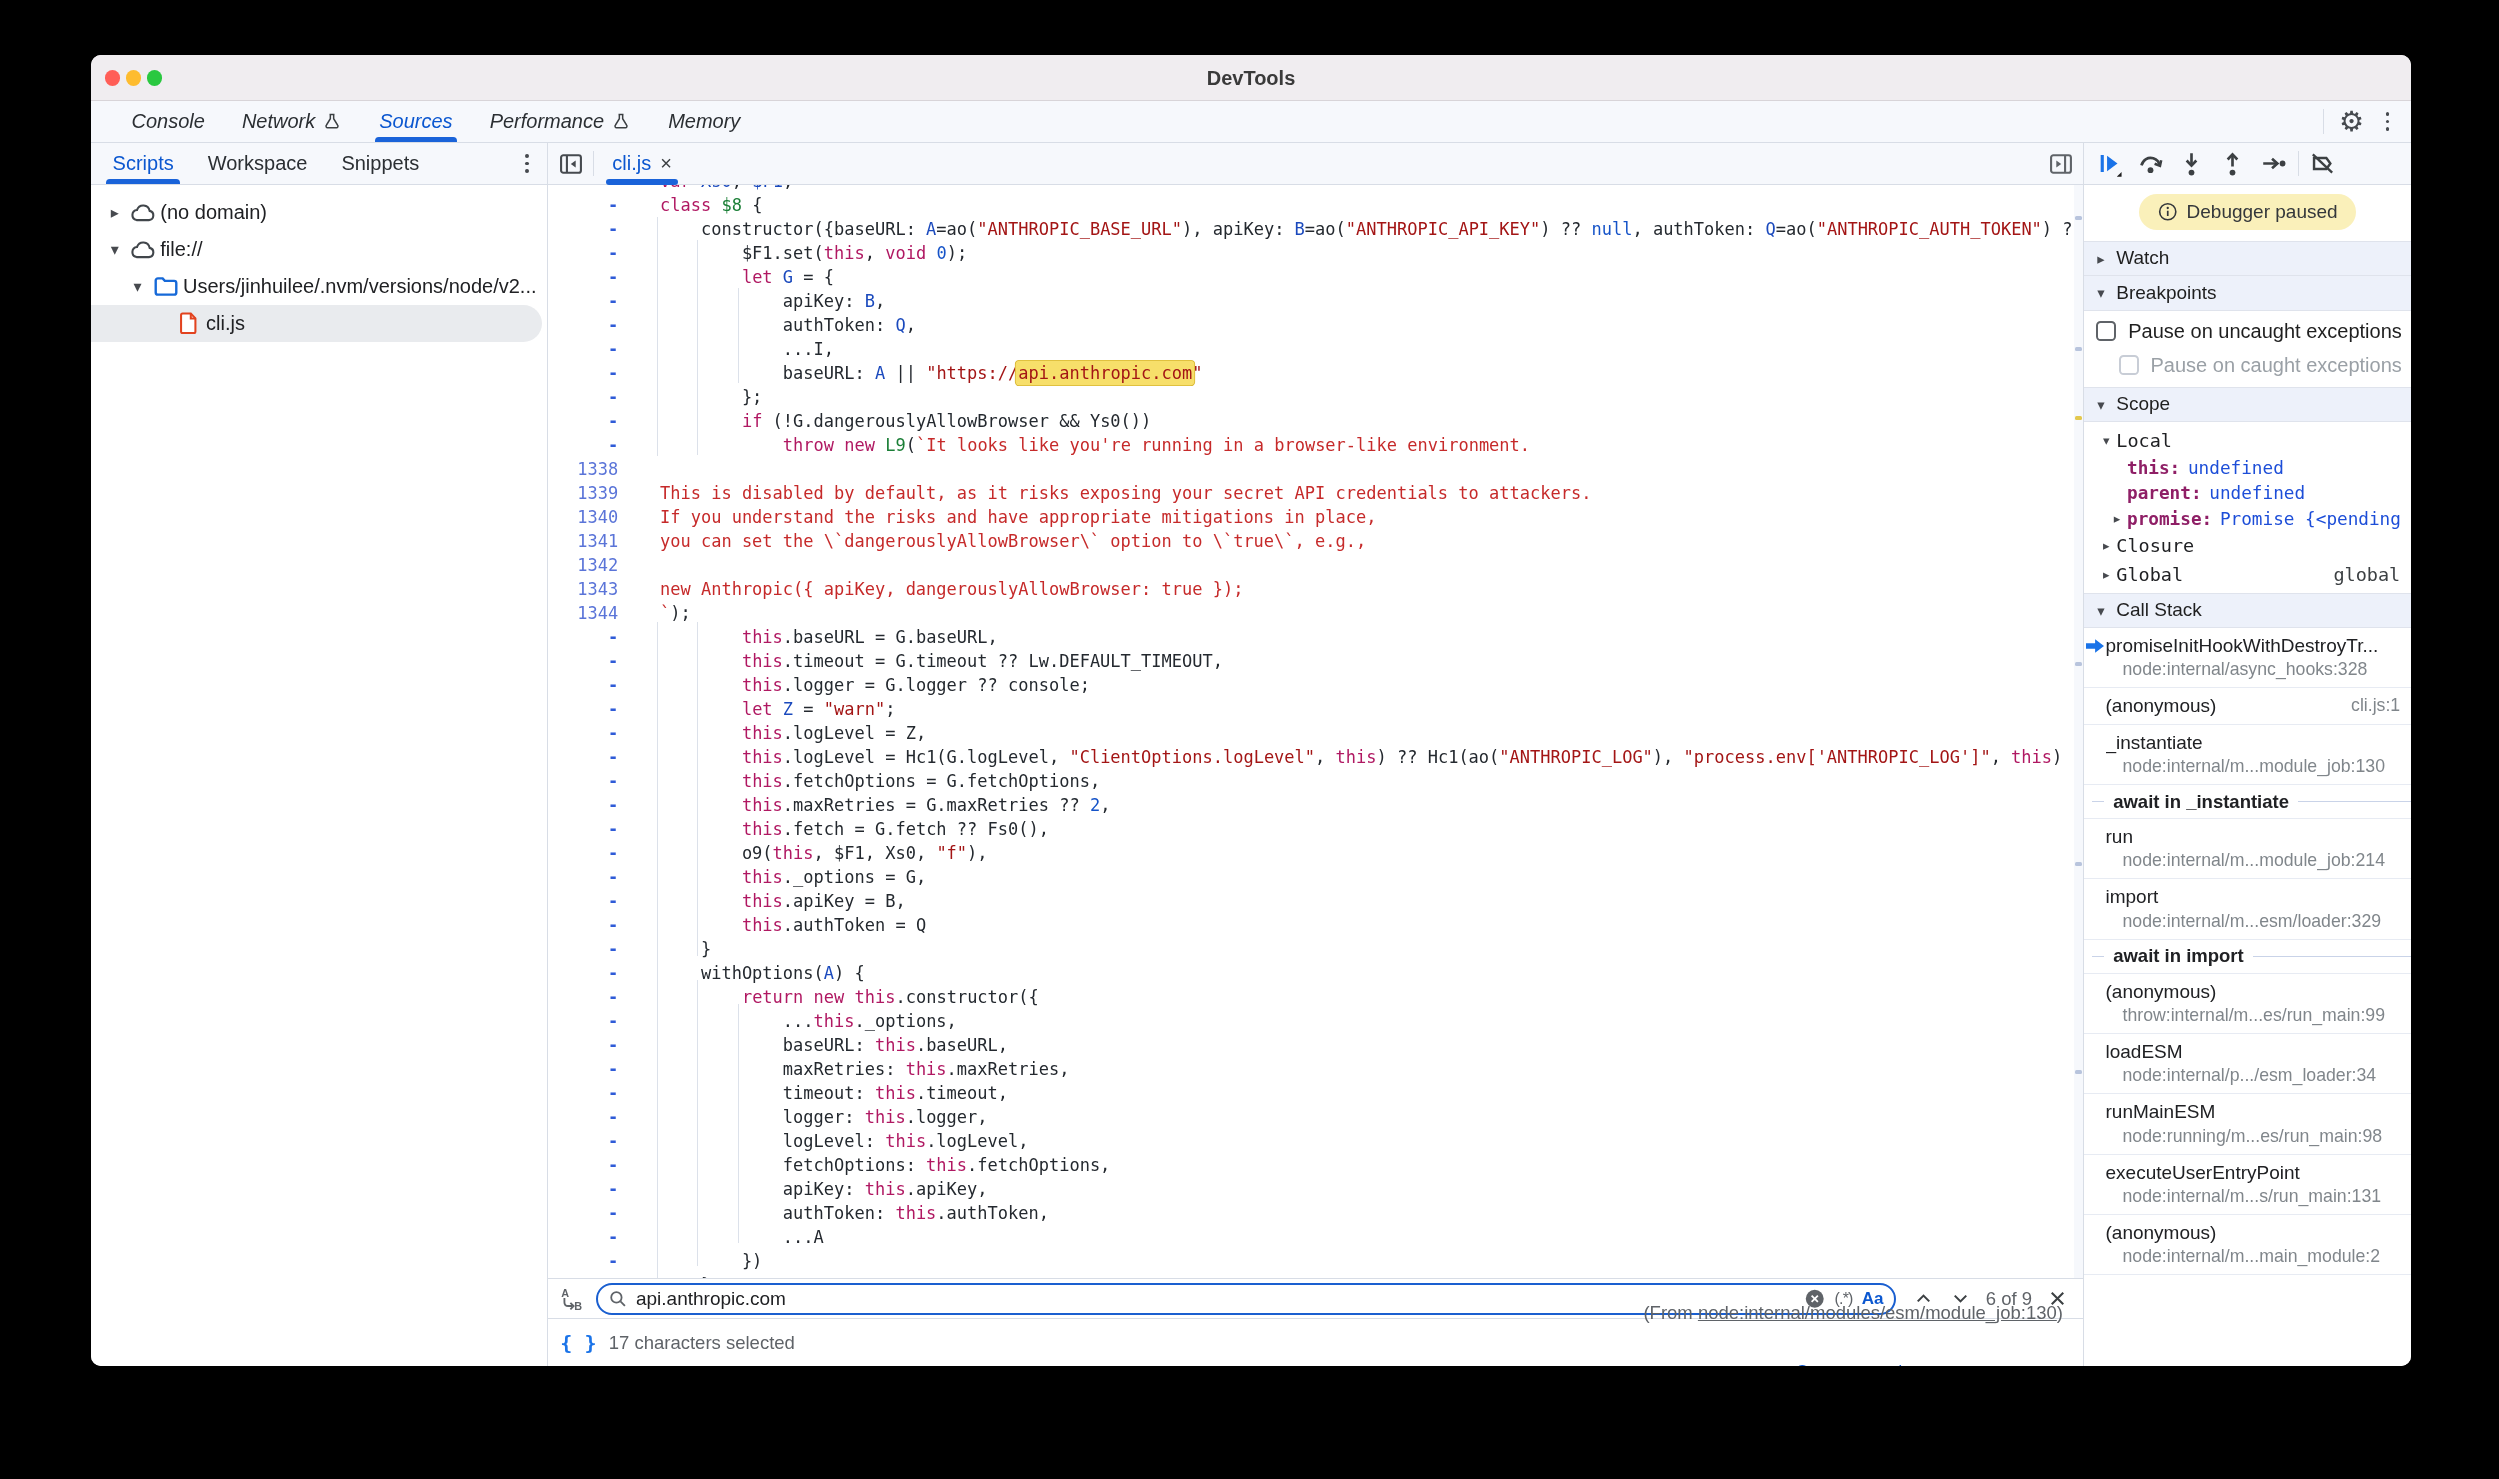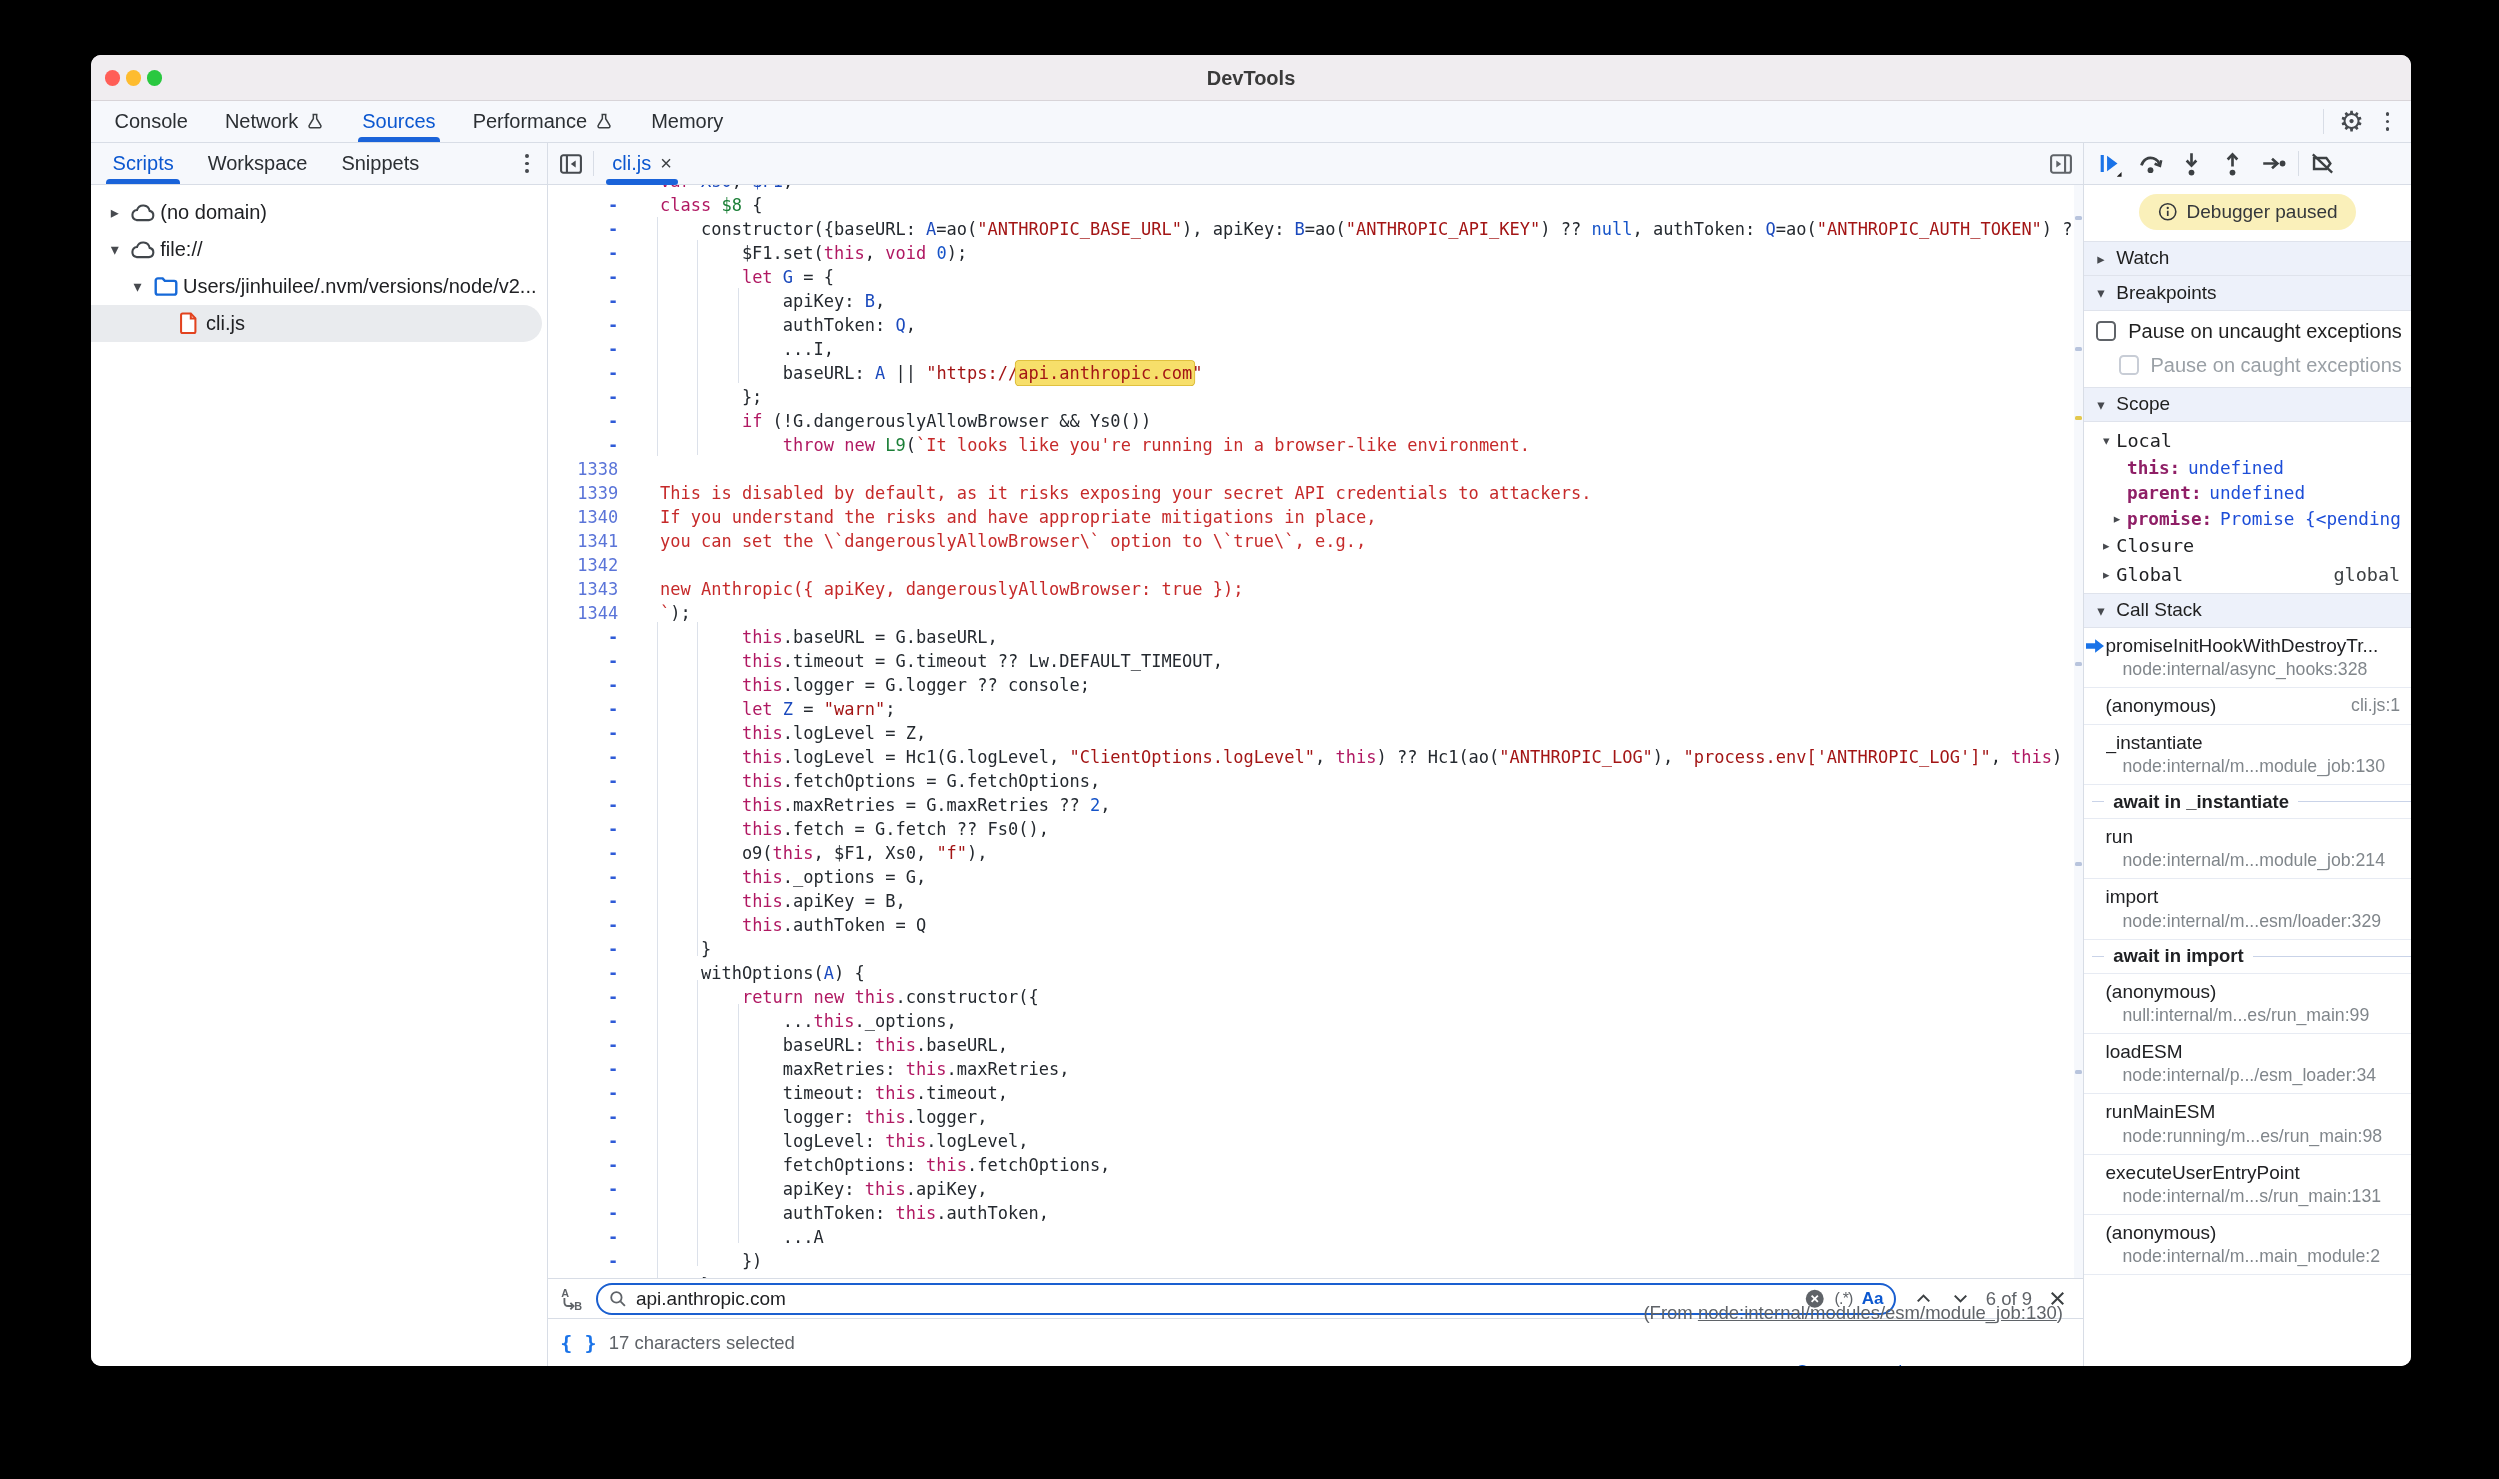--- a/index.html
+++ b/index.html
@@ -14,21 +14,21 @@
   .titlebar { height:46px; background:#f0edf0; border-bottom:0.8px solid #d8d4d8;
               position:relative; flex:0 0 auto; }
   .traffic { position:absolute; left:14px; top:15.4px; display:flex; gap:5.4px; }
   .light { width:15.4px; height:15.4px; border-radius:50%; }
   .title { position:absolute; left:0; right:0; top:0; height:46px; line-height:46px;
            text-align:center; font-size:20px; font-weight:700; color:#3a3a3a; }
 
   
   .toolbar { height:42px; background:#f6f8fc; border-bottom:0.8px solid #d8dde6;
              display:flex; align-items:stretch; flex:0 0 auto; }
-  .ttabs { display:flex; align-items:stretch; padding-left:5px; }
+  .ttabs { display:flex; align-items:stretch; padding-left:22px;font-style:italic; }
   .ttab { position:relative; display:flex; align-items:center; gap:7px; padding:0 18.5px;
           font-size:20px; color:#2b2f33; cursor:default; }
   .ttab.active { color:#0b57d0; }
   .ttab.active::after { content:""; position:absolute; left:14px; right:14px; bottom:0;
           height:5.4px; border-radius:3.8px 3.8px 0 0; background:#1a63d9; }
   .toolbar-right { margin-left:auto; display:flex; align-items:center; gap:15.4px; padding-right:15.4px; }
   .vdiv { width:0.8px; height:24.6px; background:#d8dde6; }
   .gear { font-size:28px; color:#464a4f; line-height:1; }
   .kebab { display:flex; flex-direction:column; gap:3.8px; padding:3.1px 6.2px; }
   .kebab i { width:3.8px; height:3.8px; border-radius:50%; background:#464a4f; display:block; }
@@ -525,21 +525,21 @@
               <div class="fname">import</div>
               <div class="floc">node:internal/m...esm/loader:329</div>
             </div>
             <div class="awaitrow">
               <span class="ln1"></span>
               <span>await in import</span>
               <span class="ln2"></span>
             </div>
             <div class="frame">
               <div class="fname">(anonymous)</div>
-              <div class="floc">null:internal/m...es/run_main:99</div>
+              <div class="floc">throw:internal/m...es/run_main:99</div>
             </div>
             <div class="frame">
               <div class="fname">loadESM</div>
               <div class="floc">node:internal/p.../esm_loader:34</div>
             </div>
             <div class="frame">
               <div class="fname">runMainESM</div>
               <div class="floc">node:running/m...es/run_main:98</div>
             </div>
             <div class="frame">

